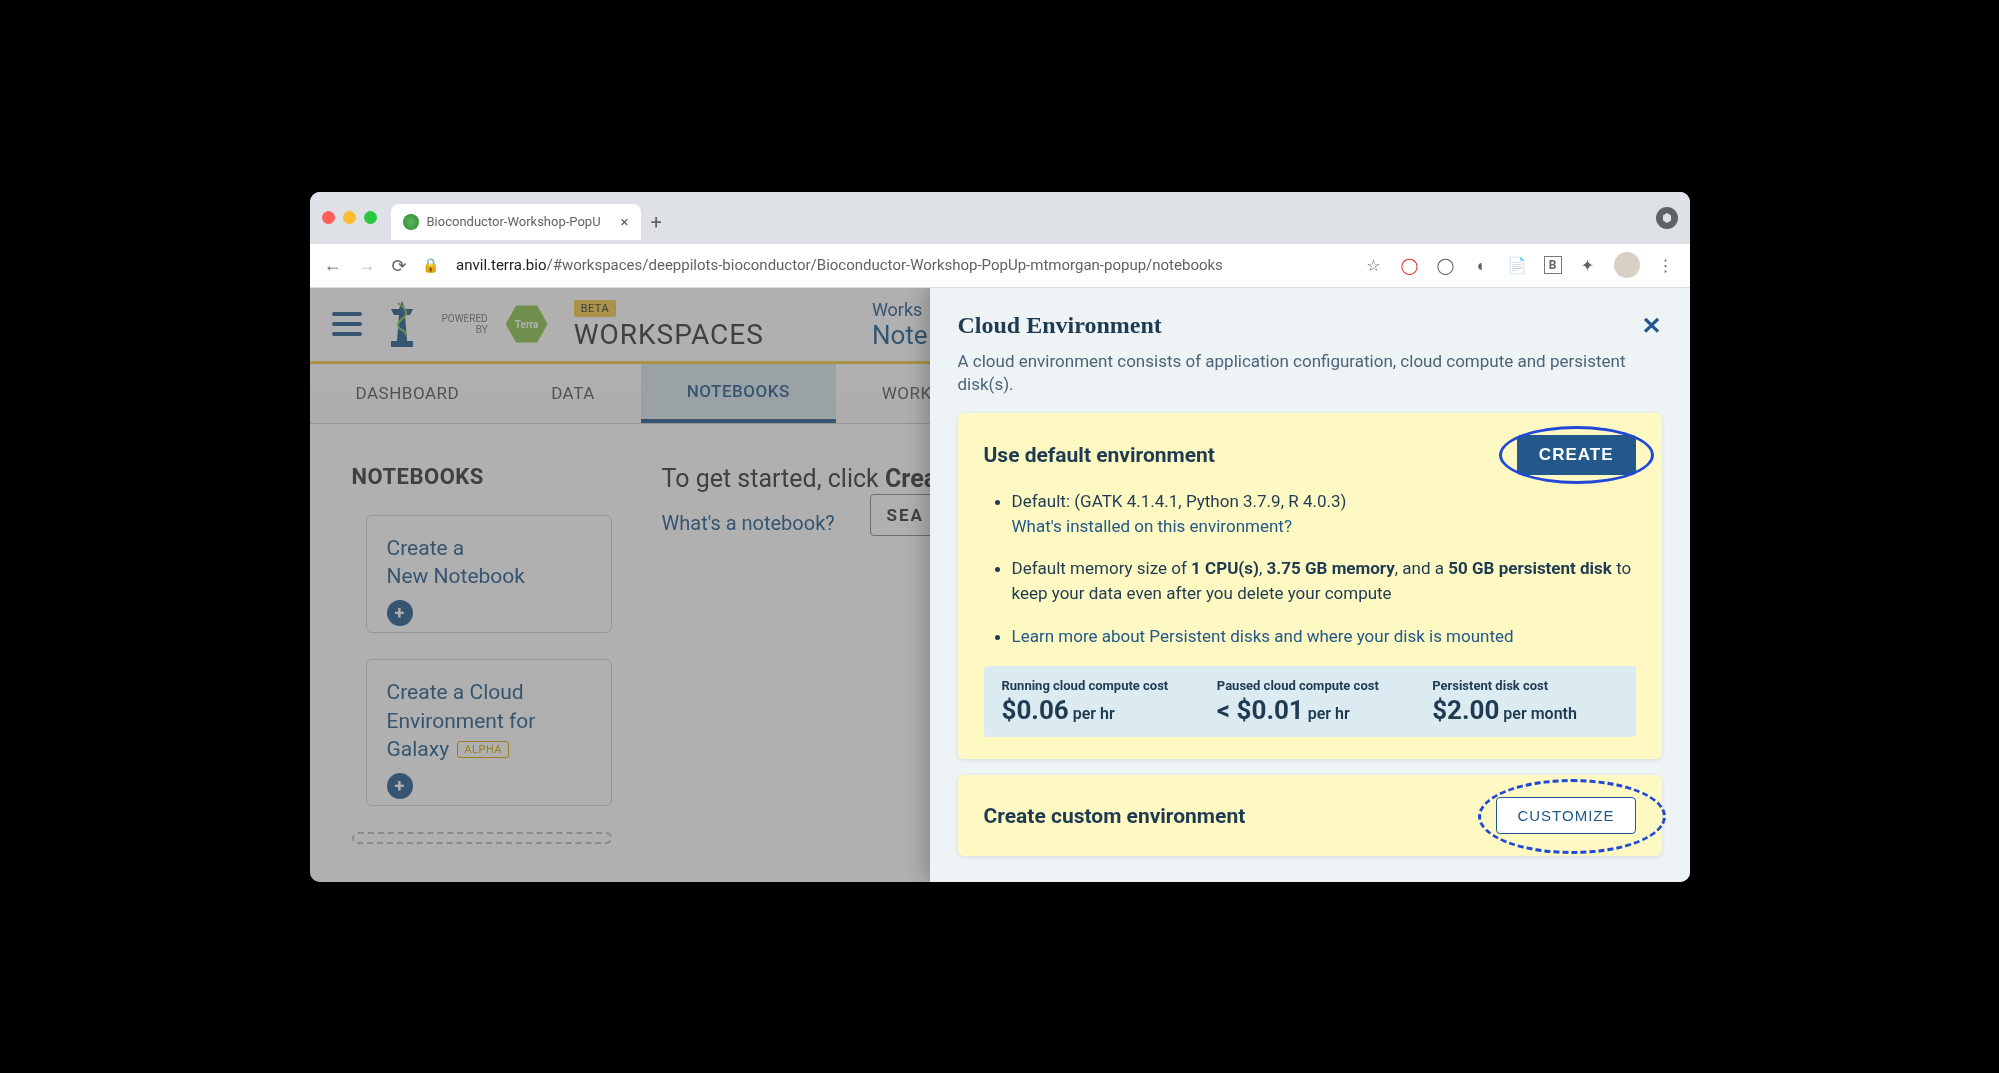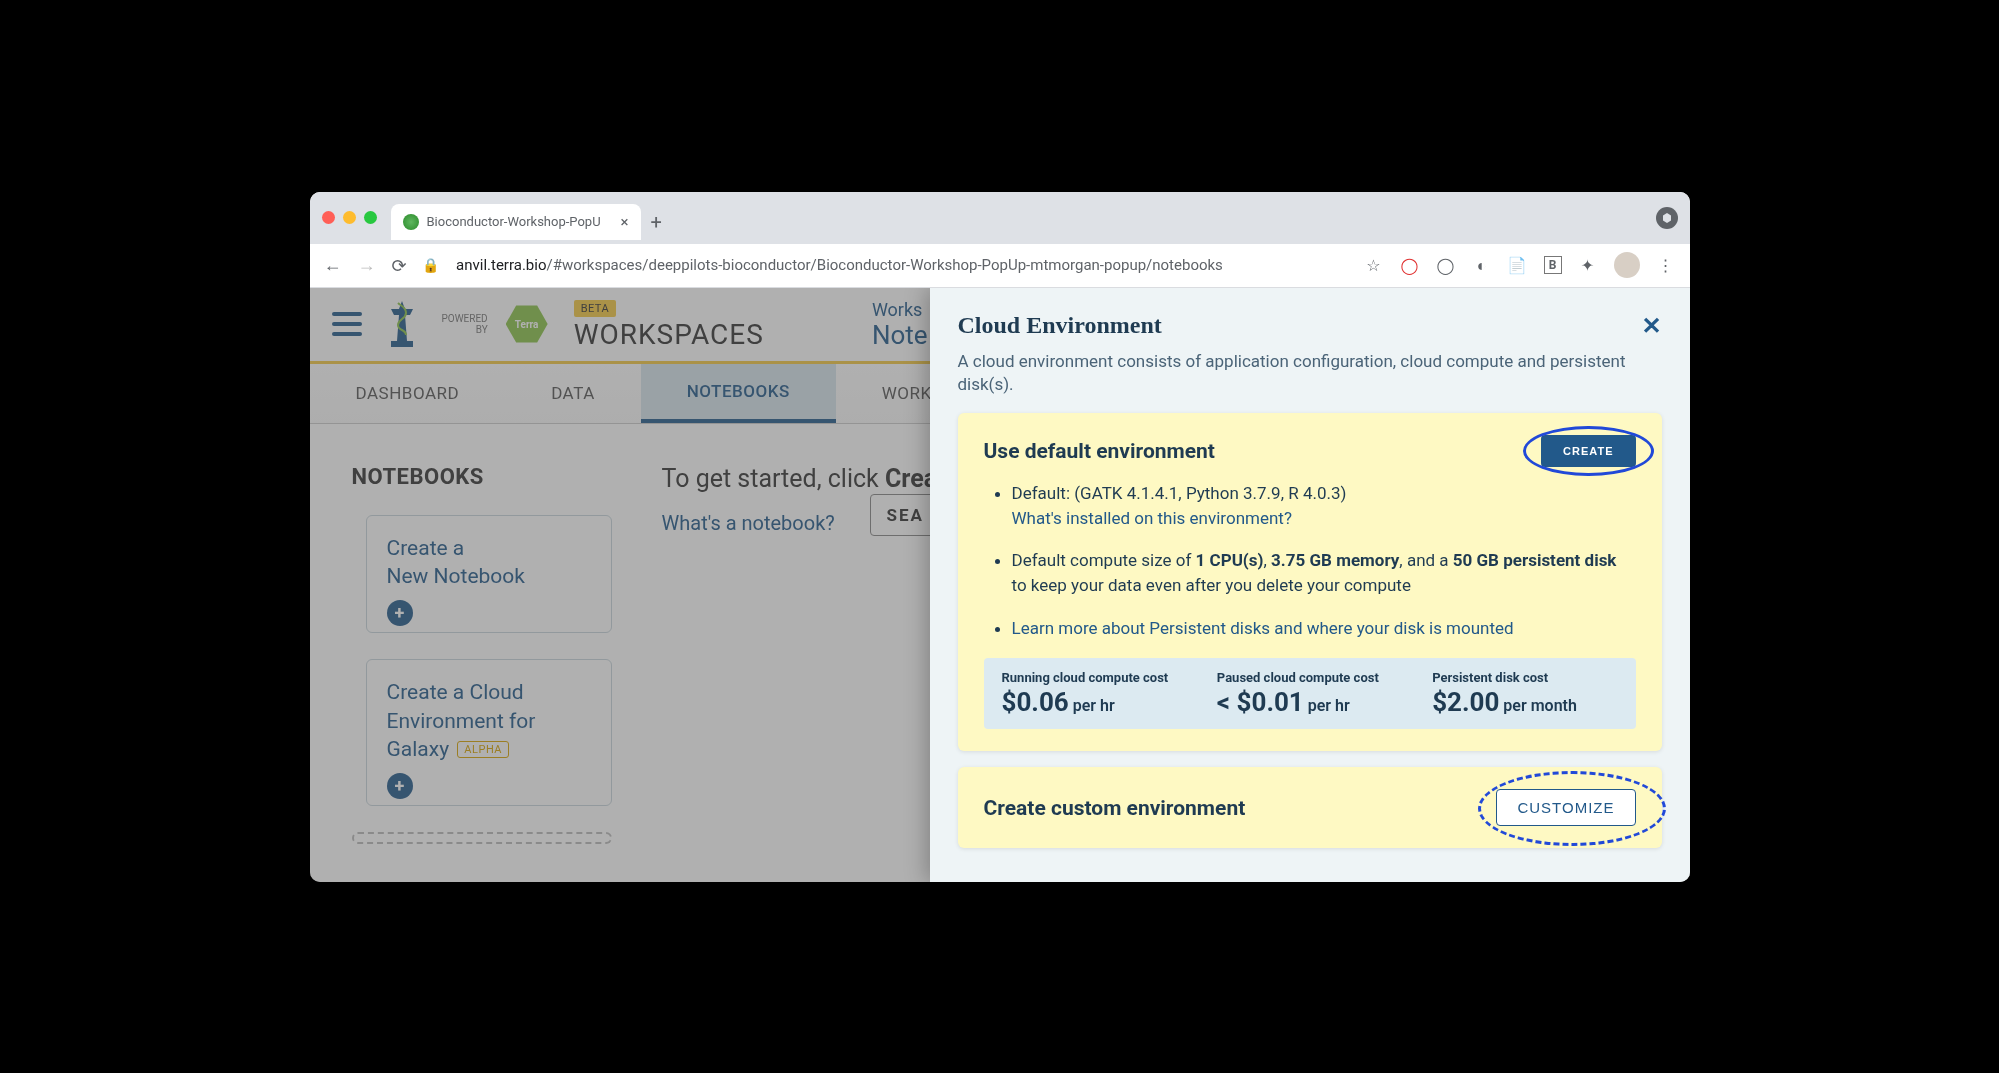--- a/index.html
+++ b/index.html
@@ -182,21 +182,21 @@
       border: 3px solid #2149d8; border-radius: 50%/50%;
     }
     .dash-ring {
       position: absolute; inset: -18px -30px -20px -18px;
       border: 3px dashed #2149d8; border-radius: 50%/50%;
     }
     .btn-primary {
       background: #22598a; color: #fff;
       border: none; border-radius: 4px;
       padding: 10px 22px;
-      font-size: 11px; letter-spacing: 1px; font-weight: 600;
+      font-size: 17px; letter-spacing: 1px; font-weight: 600;
       cursor: pointer;
     }
     .btn-outline {
       background: #fff; color: #22598a;
       border: 1px solid #22598a; border-radius: 4px;
       padding: 9px 20px;
       font-size: 15px; letter-spacing: 1px; font-weight: 500;
       cursor: pointer;
     }
     .panel ul { list-style: disc; padding-left: 28px; margin: 8px 0 0; }
@@ -330,21 +330,21 @@
             <div class="create-ring"></div>
             <button class="btn-primary">CREATE</button>
           </div>
         </div>
         <ul>
           <li>
             <span>Default: (GATK 4.1.4.1, Python 3.7.9, R 4.0.3)</span><br>
             <a>What's installed on this environment?</a>
           </li>
           <li>
-            <span>Default compute size of </span><b>1 CPU(s)</b><span>, </span><b>3.75 GB memory</b><span>, and a </span><b>50 GB persistent disk</b><span> to keep your data even after you delete your compute</span>
+            <span>Default memory size of </span><b>1 CPU(s)</b><span>, </span><b>3.75 GB memory</b><span>, and a </span><b>50 GB persistent disk</b><span> to keep your data even after you delete your compute</span>
           </li>
           <li>
             <a>Learn more about Persistent disks and where your disk is mounted</a>
           </li>
         </ul>
         <div class="cost-row">
           <div class="cost-cell">
             <div class="cost-label">Running cloud compute cost</div>
             <div class="cost-val"><span>$0.06</span><span class="cost-unit"> per hr</span></div>
           </div>

